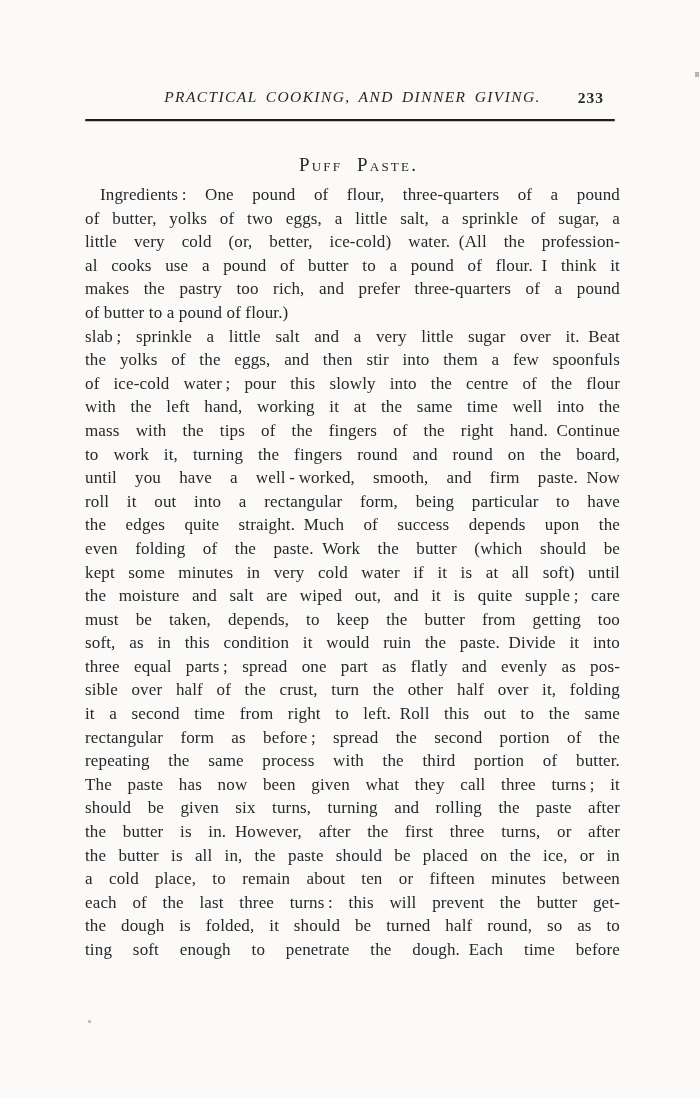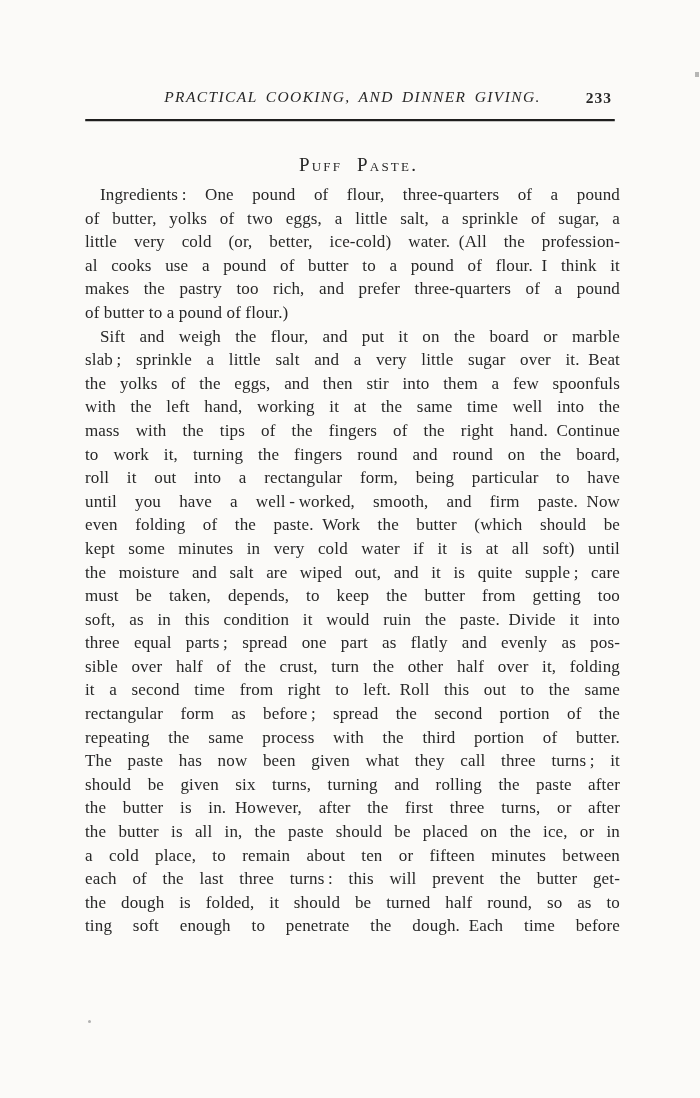--- a/index.html
+++ b/index.html
@@ -28,21 +28,21 @@
     text-align: center;
     font-style: italic;
     font-size: 15.5px;
     letter-spacing: 1.4px;
     word-spacing: 3px;
     color: var(--ink, #272727);
     white-space: nowrap;
   }
   .page-number {
     position: absolute;
-    right: 8px;
+    right: 16px;
     top: 1px;
     font-size: 15.5px;
     letter-spacing: 1px;
     font-weight: bold;
     margin-left: 44px;
   }
   .head-rule {
     position: absolute;
     top: 119px;
     left: 85px;
@@ -120,28 +120,29 @@
   <div class="body-text">
       <div class="para">
         <div class="line first">Ingredients : One pound of flour, three-quarters of a pound</div>
         <div class="line">of butter, yolks of two eggs, a little salt, a sprinkle of sugar, a</div>
         <div class="line">little very cold (or, better, ice-cold) water. (All the profession-</div>
         <div class="line">al cooks use a pound of butter to a pound of flour. I think it</div>
         <div class="line">makes the pastry too rich, and prefer three-quarters of a pound</div>
         <div class="line lastfree">of butter to a pound of flour.)</div>
       </div>
       <div class="para">
-        <div class="line first">Sift and weigh the flour, and put it on the board or marble</div>
         <div class="line">slab ; sprinkle a little salt and a very little sugar over it. Beat</div>
         <div class="line">the yolks of the eggs, and then stir into them a few spoonfuls</div>
+        <div class="line">of ice-cold water ; pour this slowly into the centre of the flour</div>
         <div class="line">with the left hand, working it at the same time well into the</div>
         <div class="line">mass with the tips of the fingers of the right hand. Continue</div>
         <div class="line">to work it, turning the fingers round and round on the board,</div>
+        <div class="line">until you have a well - worked, smooth, and firm paste. Now</div>
         <div class="line">roll it out into a rectangular form, being particular to have</div>
-        <div class="line">until you have a well - worked, smooth, and firm paste. Now</div>
+        <div class="line">the edges quite straight. Much of success depends upon the</div>
         <div class="line">even folding of the paste. Work the butter (which should be</div>
         <div class="line">kept some minutes in very cold water if it is at all soft) until</div>
         <div class="line">the moisture and salt are wiped out, and it is quite supple ; care</div>
         <div class="line">must be taken, depends, to keep the butter from getting too</div>
         <div class="line">soft, as in this condition it would ruin the paste. Divide it into</div>
         <div class="line">three equal parts ; spread one part as flatly and evenly as pos-</div>
         <div class="line">sible over half of the crust, turn the other half over it, folding</div>
         <div class="line">it a second time from right to left. Roll this out to the same</div>
         <div class="line">rectangular form as before ; spread the second portion of the</div>
         <div class="line">repeating the same process with the third portion of butter.</div>

